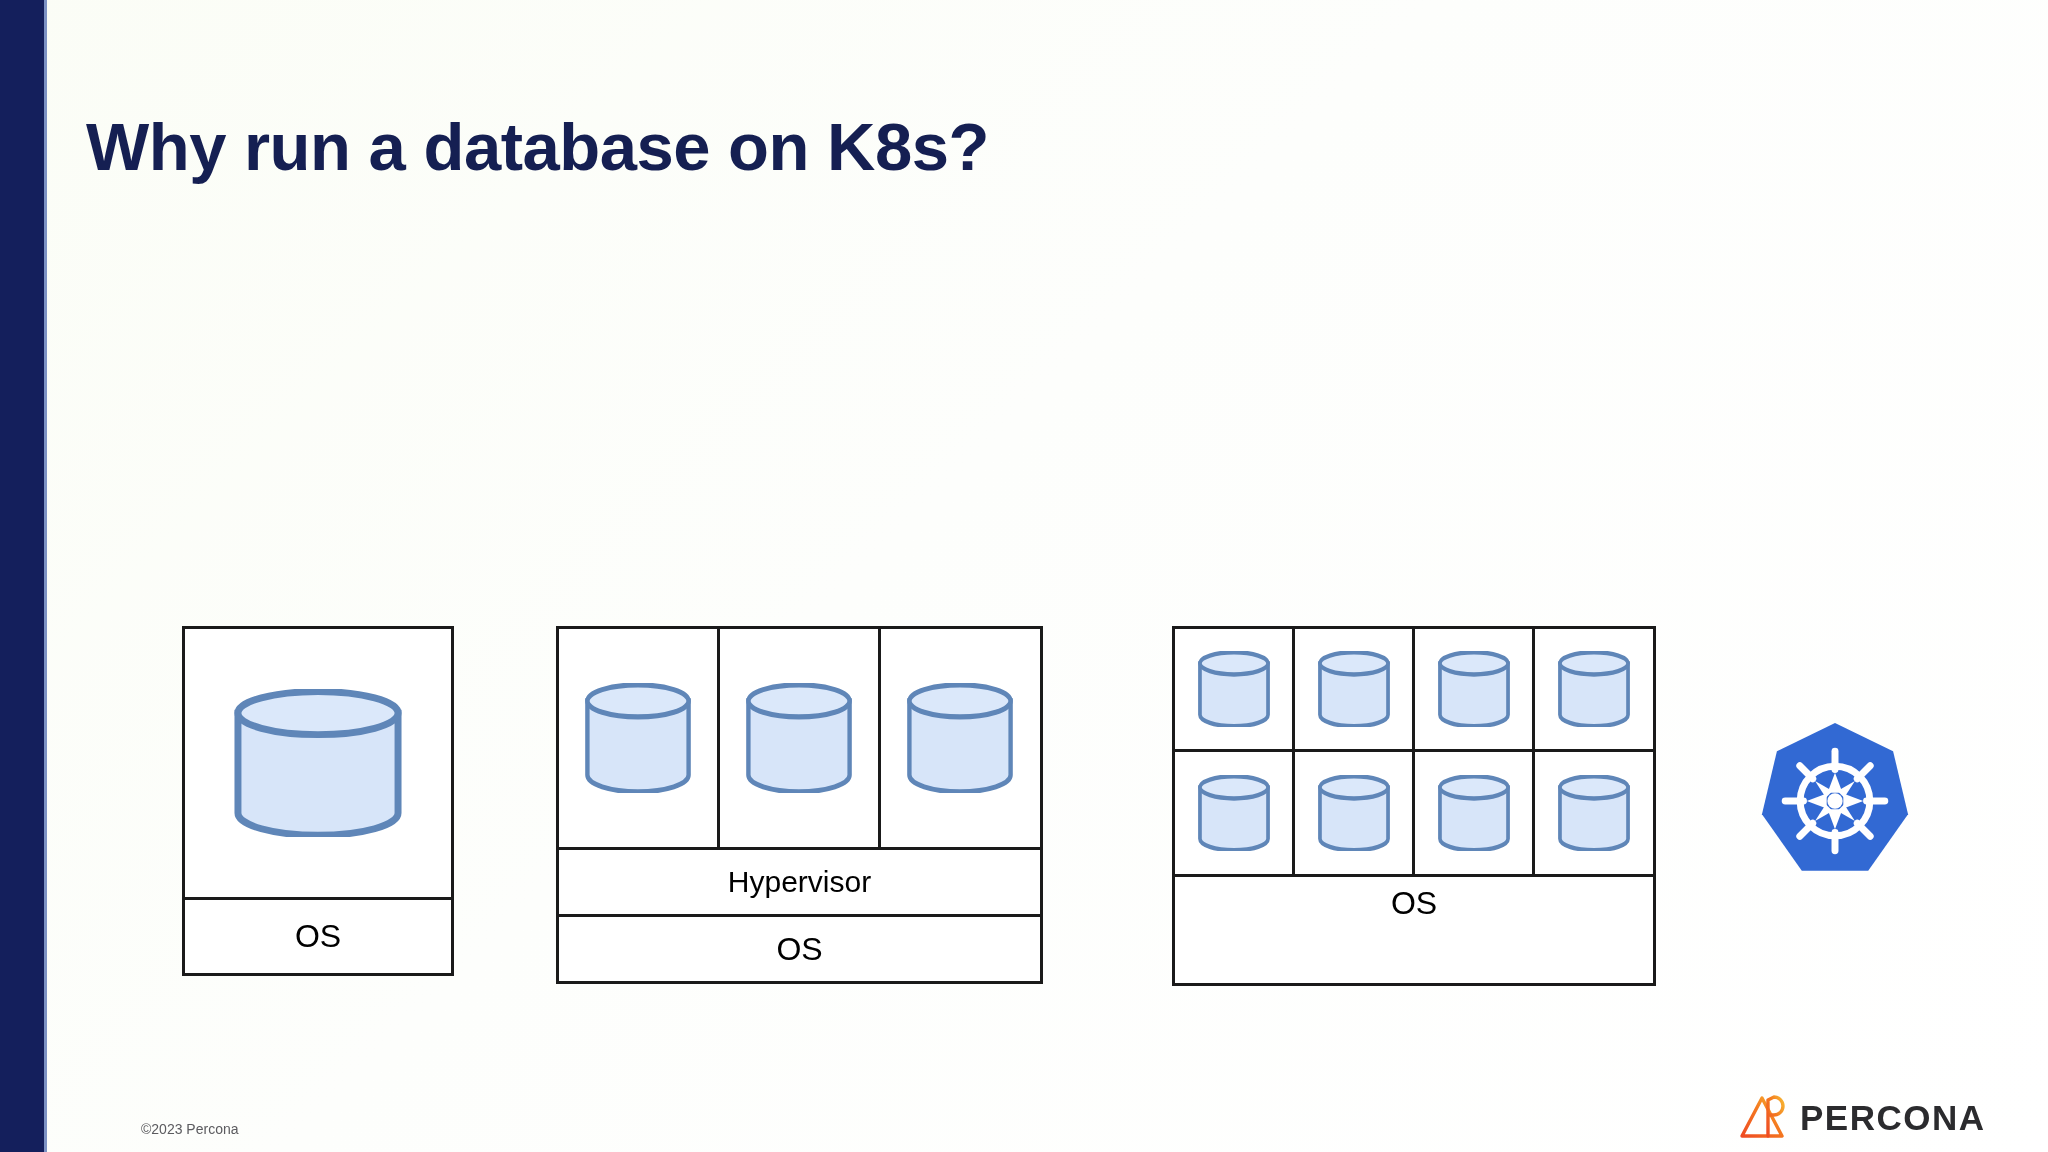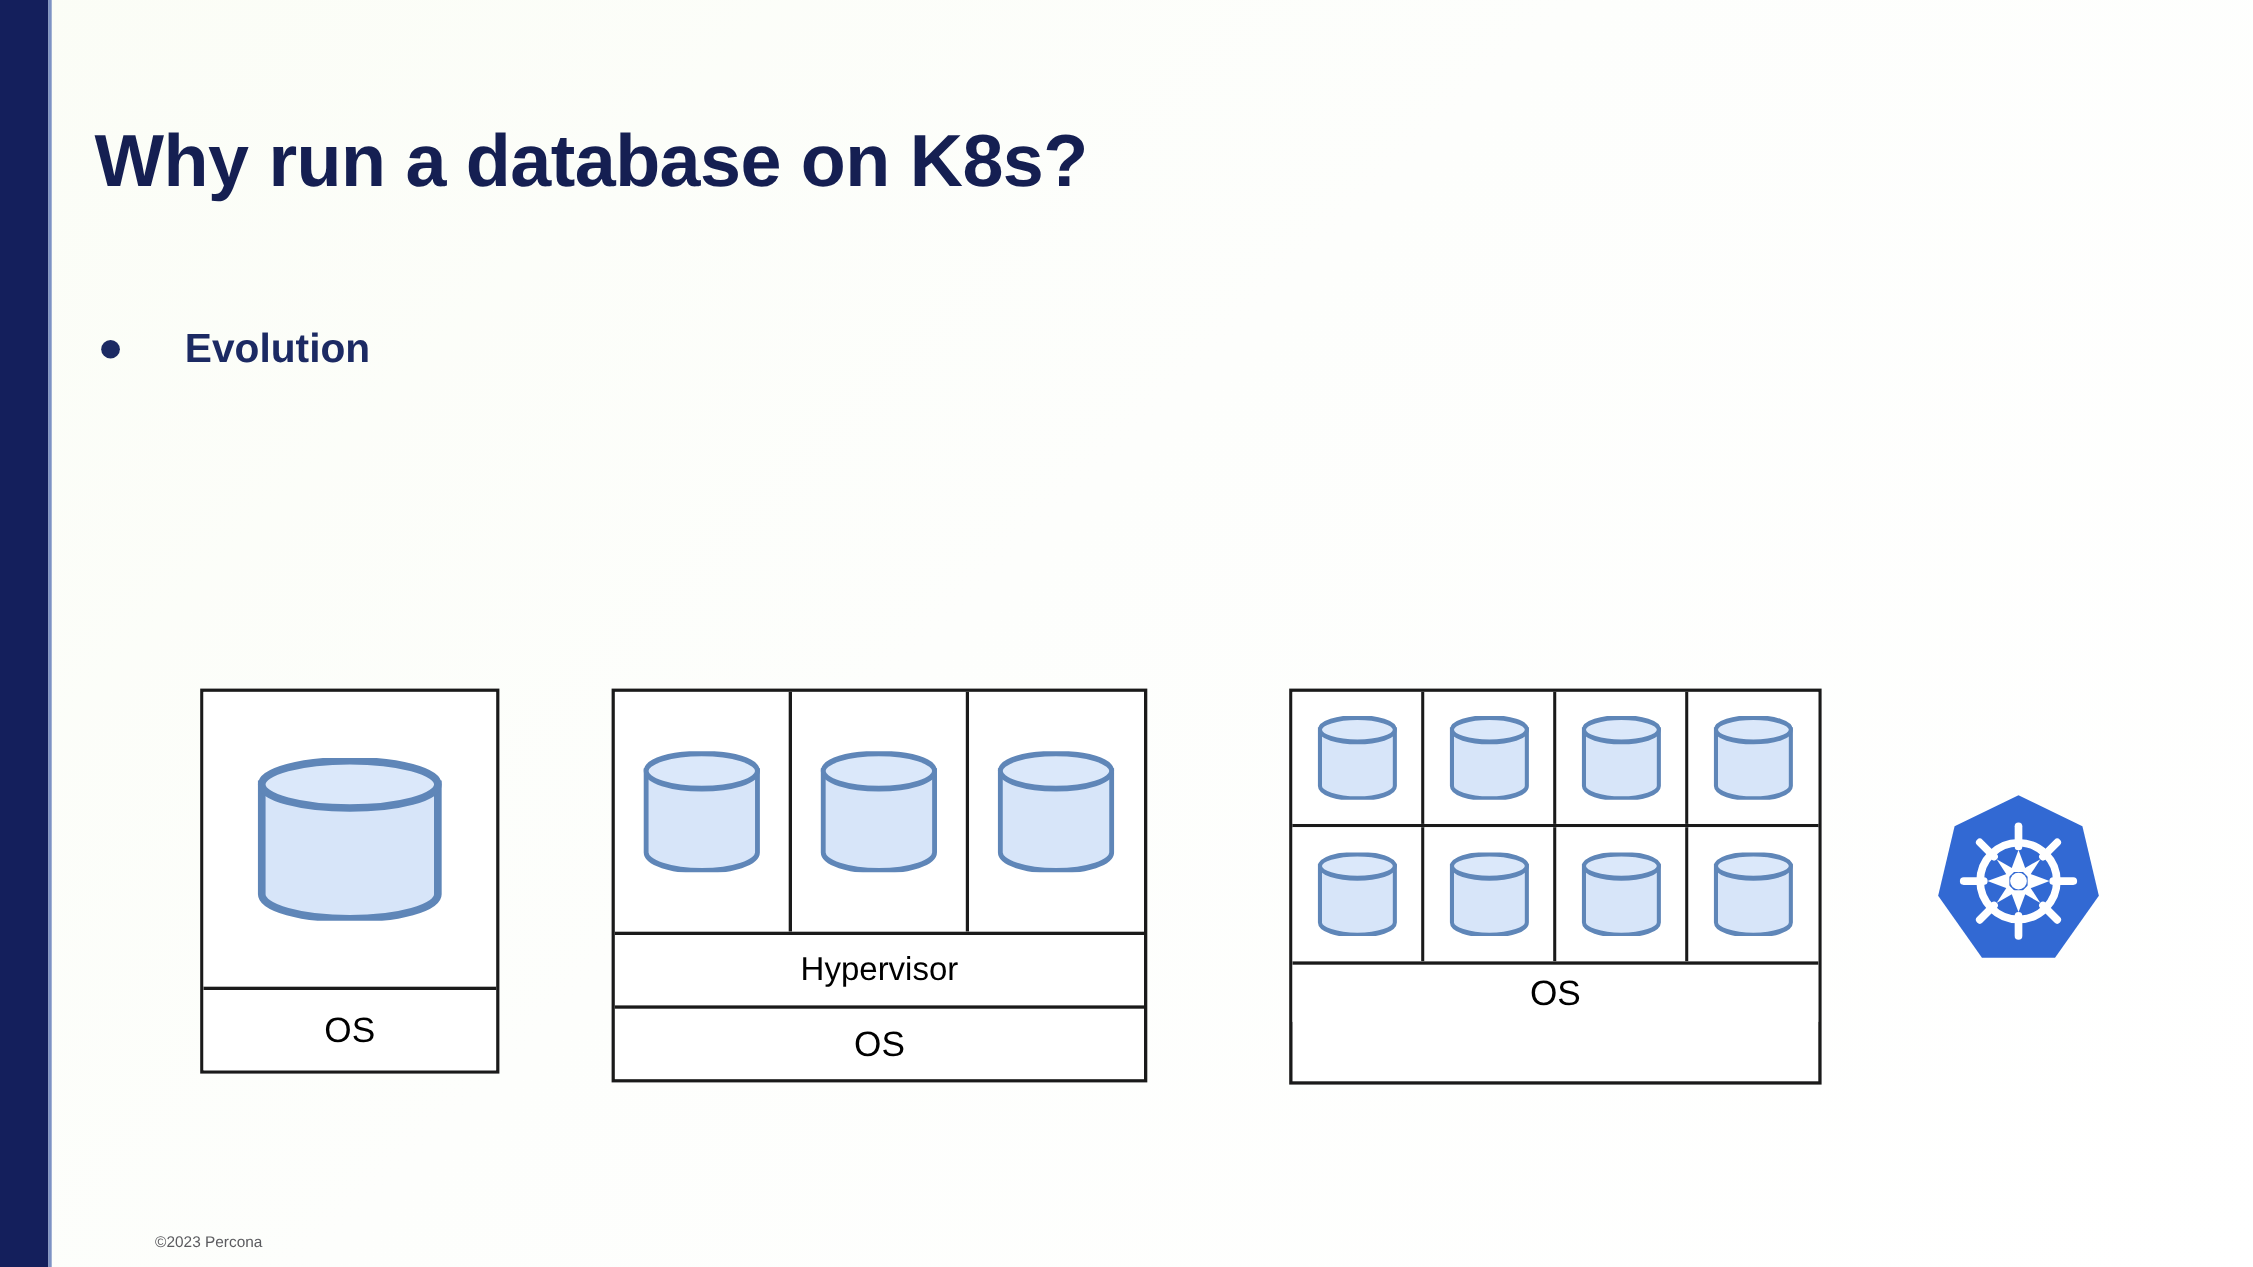--- a/index.html
+++ b/index.html
@@ -154,24 +154,20 @@
 </head>
 <body>
 
 <div id="slide">
 
   <div id="accent-bar"></div>
   <div id="accent-bar-edge"></div>
 
   <div id="page-title">Why run a database on K8s?</div>
 
-  <div id="bullet-row">
-    <span id="bullet-dot"></span>
-    <span id="bullet-label">Evolution</span>
-  </div>
 
   <div class="stack" style="left:182px; top:626px; width:272px; height:350px;">
     <div class="stack-top" style="height:268px;">
       <div class="vm-cell" style="width:266px; height:100%;">
         <span class="cyl" style="width:174px; height:148px;">
           <svg viewBox="0 0 100 86" preserveAspectRatio="none">
             <path d="M4 14 L4 72 A46 13 0 0 0 96 72 L96 14 Z" fill="#d7e5f9" stroke="#5f86b8" stroke-width="4"></path>
             <ellipse cx="50" cy="14" rx="46" ry="12.5" fill="#dbe8fa" stroke="#5f86b8" stroke-width="4"></ellipse>
           </svg>
         </span>
@@ -306,14 +302,30 @@
         <polygon points="62,38 55.5,48 51.5,44"></polygon>
         <polygon points="38,62 44.5,52 48.5,56"></polygon>
         <polygon points="38,38 48.5,44 44.5,48"></polygon>
         <polygon points="62,62 51.5,56 55.5,52"></polygon>
       </g>
     </svg>
   </div>
 
   <div id="copyright">©2023 Percona</div>
 
+  <div id="percona-logo">
+    <span id="percona-mark">
+      <svg viewBox="0 0 52 46">
+        <defs>
+          <linearGradient id="pg" x1="0" y1="1" x2="1" y2="0">
+            <stop offset="0%" stop-color="#ef4b23"></stop>
+            <stop offset="55%" stop-color="#f47920"></stop>
+            <stop offset="100%" stop-color="#f7b733"></stop>
+          </linearGradient>
+        </defs>
+        <path d="M24 4 L44 42 L4 42 Z" fill="none" stroke="url(#pg)" stroke-width="3.4" stroke-linejoin="round"></path>
+        <path d="M30 42 L30 6 L36 3 A9 9 0 1 1 36 21 L30 21" fill="none" stroke="url(#pg)" stroke-width="3.4" stroke-linejoin="round" stroke-linecap="round"></path>
+      </svg>
+    </span>
+    <span id="percona-wordmark">PERCONA</span>
+  </div>
 
 </div>
 
 </body></html>

